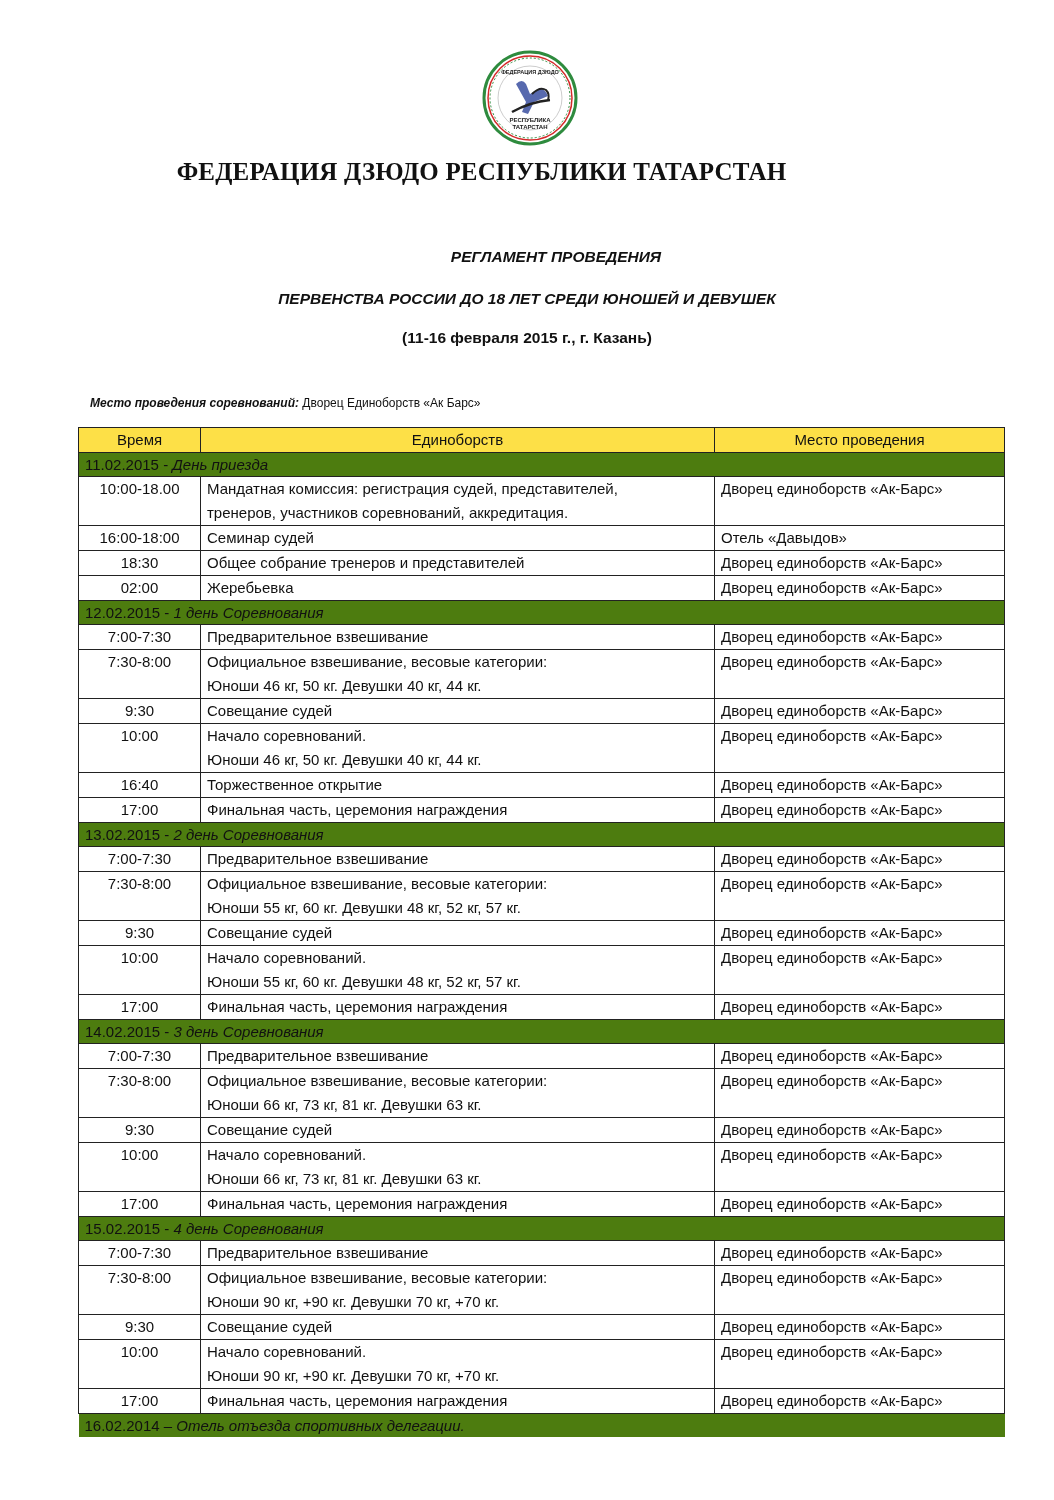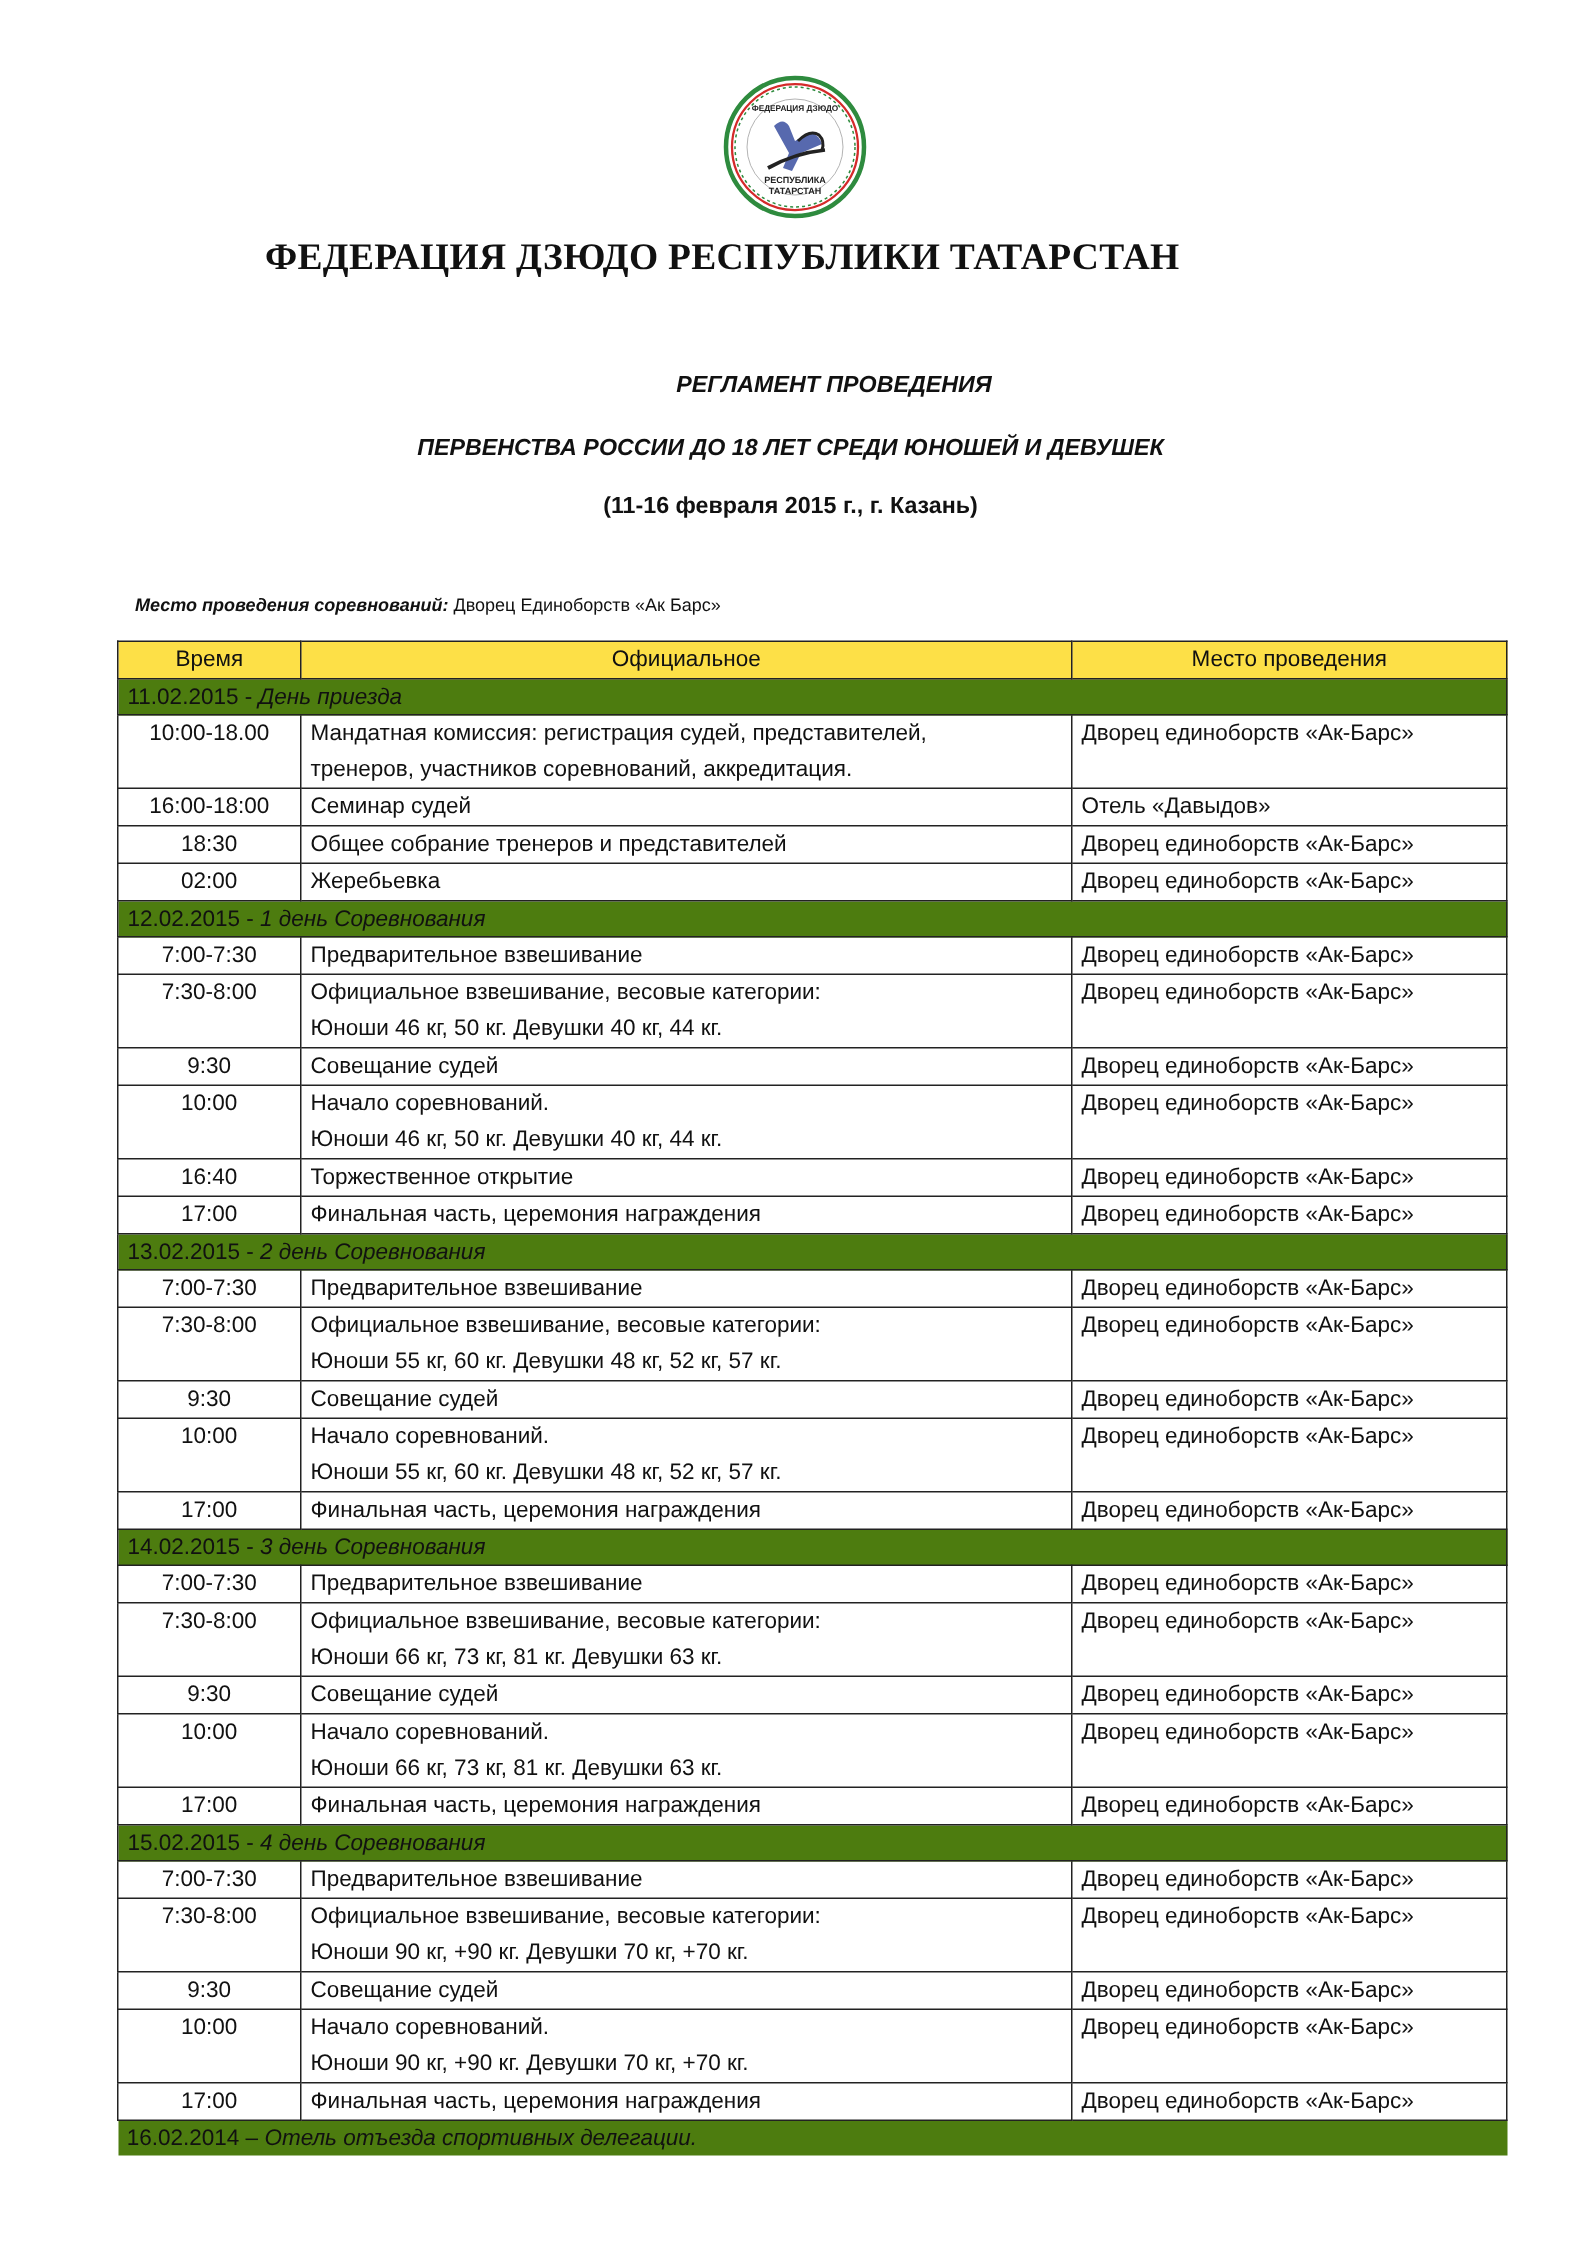--- a/index.html
+++ b/index.html
@@ -53,21 +53,21 @@
 
 <table class="sched">
   <colgroup>
       <col class="c-time">
       <col class="c-event">
       <col class="c-place">
     </colgroup>
   <thead>
     <tr>
       <th>Время</th>
-      <th>Официальное</th>
+      <th>Единоборств</th>
       <th>Место проведения</th>
     </tr>
   </thead>
   <tbody id="sched-body">
       <tr class="day">
         <td colspan="3"><span>11.02.2015 - </span><span class="ital">День приезда</span></td>
       </tr>
       <tr>
         <td class="time">10:00-18.00</td>
         <td>

